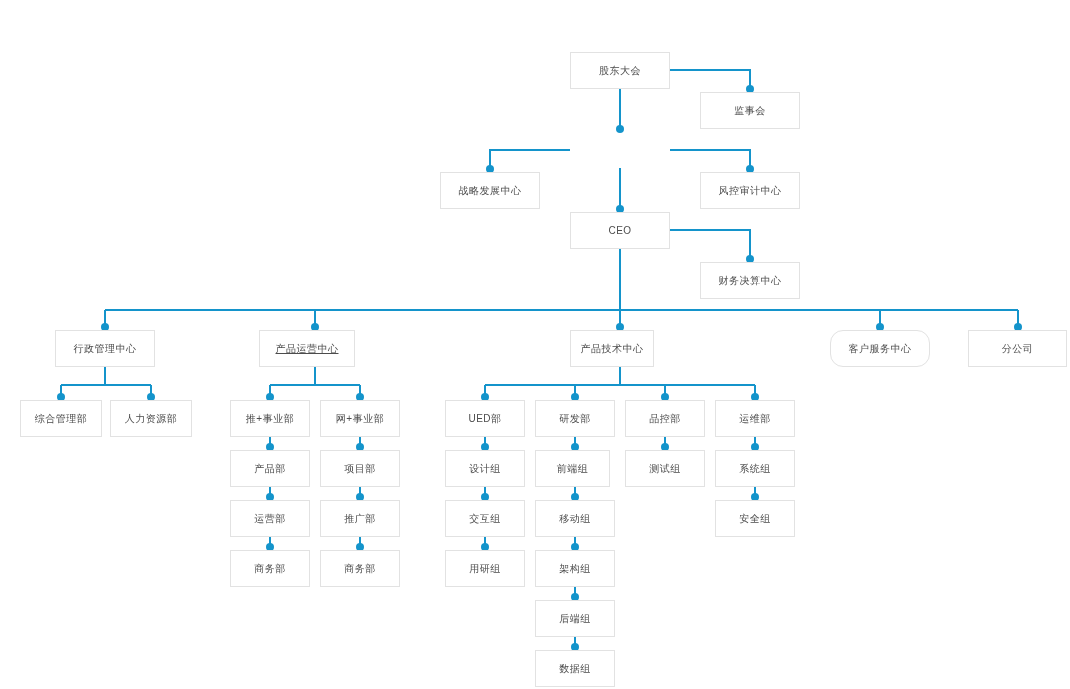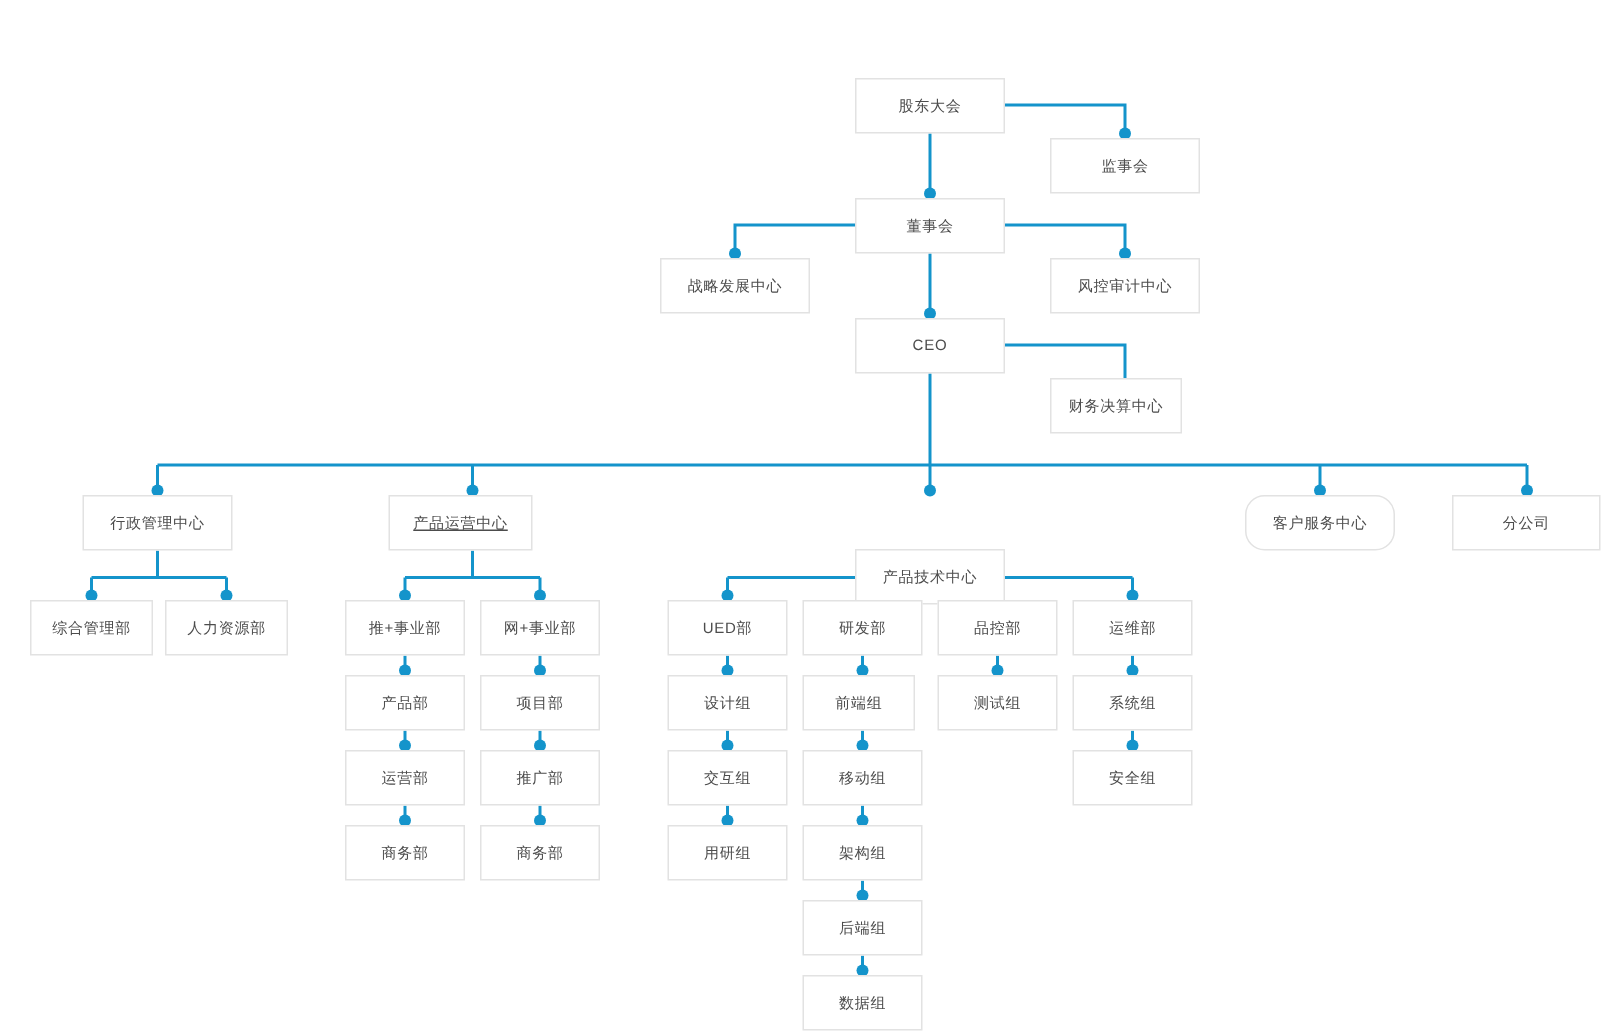--- a/index.html
+++ b/index.html
@@ -133,29 +133,28 @@
       <circle cx="575" cy="597" r="4"></circle>
         <circle cx="575" cy="647" r="4"></circle>
       <circle cx="665" cy="447" r="4"></circle>
       <circle cx="755" cy="447" r="4"></circle>
         <circle cx="755" cy="497" r="4"></circle>
     </g>
   </svg>
 
   <div class="node" style="left:570px; top:52px;  width:100px;">股东大会</div>
   <div class="node" style="left:700px; top:92px;  width:100px;">监事会</div>
-  <div class="node" style="left:570px; top:132px; width:100px;">董事会</div>
   <div class="node" style="left:440px; top:172px; width:100px;">战略发展中心</div>
   <div class="node" style="left:700px; top:172px; width:100px;">风控审计中心</div>
   <div class="node" style="left:570px; top:212px; width:100px;">CEO</div>
-  <div class="node" style="left:700px; top:252px; width:88px;">财务决算中心</div>
+  <div class="node" style="left:700px; top:262px; width:100px;">财务决算中心</div>
 
   <div class="node" style="left:55px;  top:330px; width:100px;">行政管理中心</div>
   <div class="node" style="left:259px; top:330px; width:96px;text-decoration:underline;">产品运营中心</div>
-  <div class="node" style="left:570px; top:330px; width:100px;margin-top:36px;">产品技术中心</div>
+  <div class="node" style="left:570px; top:330px; width:84px;">产品技术中心</div>
   <div class="node" style="left:830px; top:330px; width:100px;border-radius:13px;">客户服务中心</div>
   <div class="node" style="left:968px; top:330px; width:99px;">分公司</div>
 
   <div class="node" style="left:20px;  top:400px; width:82px;">综合管理部</div>
   <div class="node" style="left:110px; top:400px; width:82px;">人力资源部</div>
   <div class="node" style="left:230px; top:400px; width:80px;">推+事业部</div>
   <div class="node" style="left:320px; top:400px; width:80px;">网+事业部</div>
   <div class="node" style="left:445px; top:400px; width:80px;">UED部</div>
   <div class="node" style="left:535px; top:400px; width:80px;">研发部</div>
   <div class="node" style="left:625px; top:400px; width:80px;">品控部</div>

